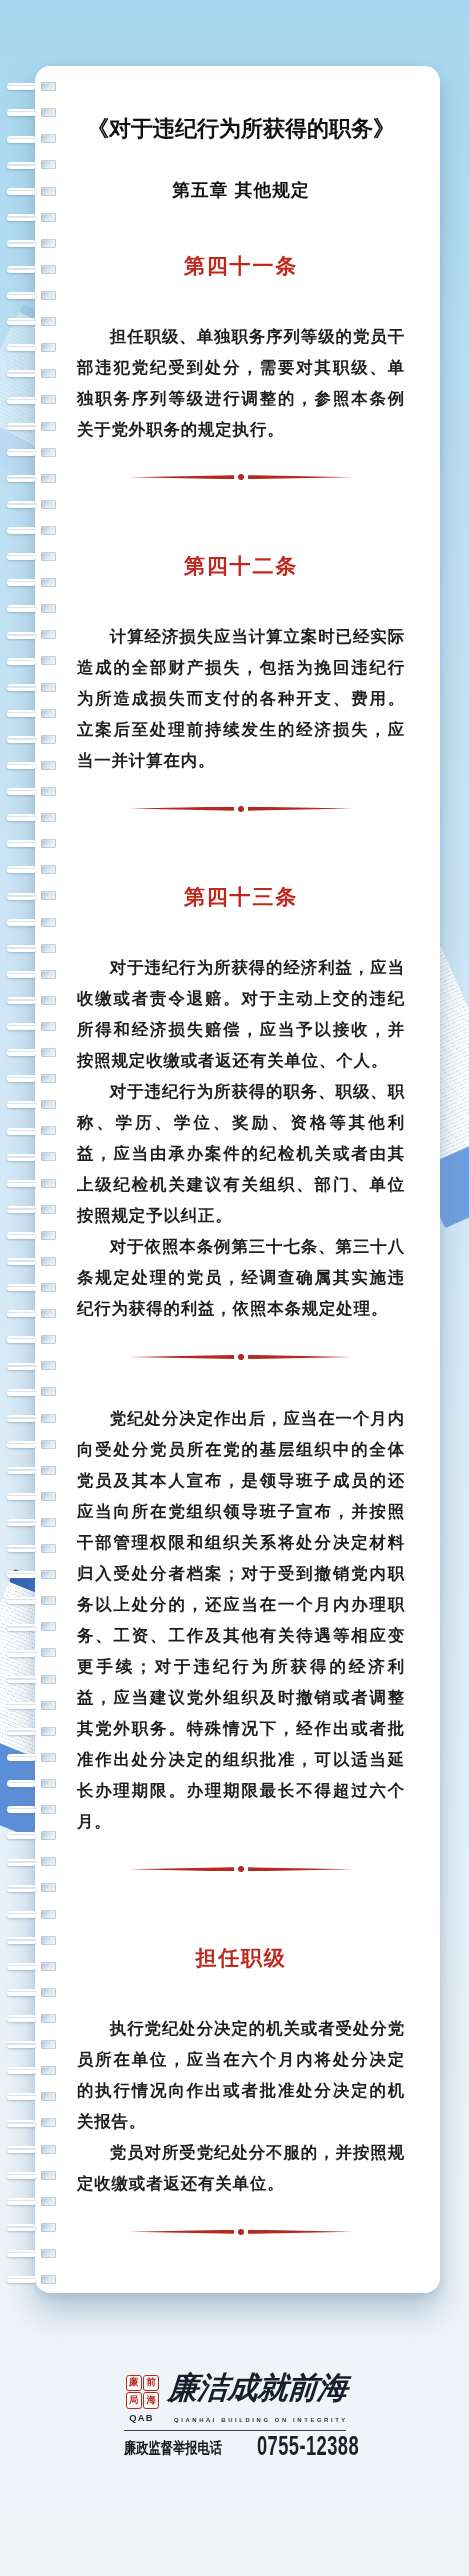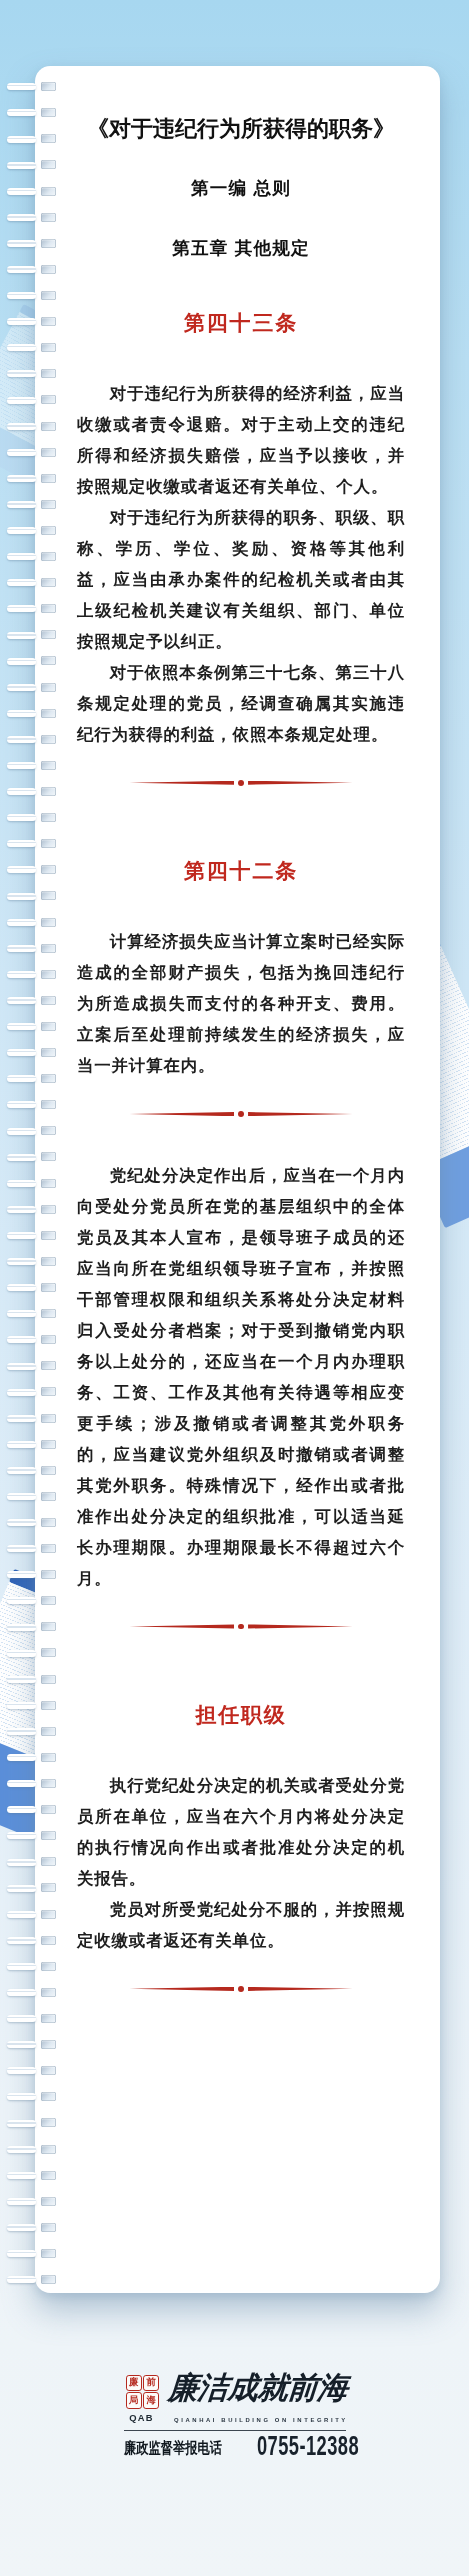--- a/index.html
+++ b/index.html
@@ -92,50 +92,60 @@
 <div class="deco" style="left:-56px;top:1578px;width:117px;height:352px;transform:rotate(22deg);">
   <div class="deco-inner">
     <div class="book-bar-dark" style="height:14px;background:#2f63b8;"></div>
     <div class="book-pages" style="height:153px;"></div>
     <div class="book-bar-mid" style="height:76px;background:#5b8fd9;"></div>
   </div>
 </div>
 
 <div class="card">
   <h1 class="page-title">《对于违纪行为所获得的职务》</h1>
-  <h2 class="part-title">第一编 总则</h2>
   <h2 class="chapter-title">第五章 其他规定</h2>
   <div id="articles">
+      <section class="article">
+        <h3 class="article-heading">第四十一条</h3>
+        <div class="article-body">
+          <p>担任职级、单独职务序列等级的党员干部违犯党纪受到处分，需要对其职级、单独职务序列等级进行调整的，参照本条例关于党外职务的规定执行。</p>
+        </div>
+        <div class="divider">
+          <span class="wing left"></span>
+          <span class="dot"></span>
+          <span class="wing right"></span>
+        </div>
+      </section>
+      <section class="article">
+        <h3 class="article-heading">第四十二条</h3>
+        <div class="article-body">
+          <p>计算经济损失应当计算立案时已经实际造成的全部财产损失，包括为挽回违纪行为所造成损失而支付的各种开支、费用。立案后至处理前持续发生的经济损失，应当一并计算在内。</p>
+        </div>
+        <div class="divider">
+          <span class="wing left"></span>
+          <span class="dot"></span>
+          <span class="wing right"></span>
+        </div>
+      </section>
       <section class="article">
         <h3 class="article-heading">第四十三条</h3>
         <div class="article-body">
           <p>对于违纪行为所获得的经济利益，应当收缴或者责令退赔。对于主动上交的违纪所得和经济损失赔偿，应当予以接收，并按照规定收缴或者返还有关单位、个人。</p>
           <p>对于违纪行为所获得的职务、职级、职称、学历、学位、奖励、资格等其他利益，应当由承办案件的纪检机关或者由其上级纪检机关建议有关组织、部门、单位按照规定予以纠正。</p>
           <p>对于依照本条例第三十七条、第三十八条规定处理的党员，经调查确属其实施违纪行为获得的利益，依照本条规定处理。</p>
         </div>
         <div class="divider">
           <span class="wing left"></span>
           <span class="dot"></span>
           <span class="wing right"></span>
         </div>
       </section>
       <section class="article">
-        <h3 class="article-heading">第四十二条</h3>
-        <div class="article-body">
-          <p>计算经济损失应当计算立案时已经实际造成的全部财产损失，包括为挽回违纪行为所造成损失而支付的各种开支、费用。立案后至处理前持续发生的经济损失，应当一并计算在内。</p>
-        </div>
-        <div class="divider">
-          <span class="wing left"></span>
-          <span class="dot"></span>
-          <span class="wing right"></span>
-        </div>
-      </section>
-      <section class="article">
-        <div class="article-body">
-          <p>党纪处分决定作出后，应当在一个月内向受处分党员所在党的基层组织中的全体党员及其本人宣布，是领导班子成员的还应当向所在党组织领导班子宣布，并按照干部管理权限和组织关系将处分决定材料归入受处分者档案；对于受到撤销党内职务以上处分的，还应当在一个月内办理职务、工资、工作及其他有关待遇等相应变更手续；涉及撤销或者调整其党外职务的，应当建议党外组织及时撤销或者调整其党外职务。特殊情况下，经作出或者批准作出处分决定的组织批准，可以适当延长办理期限。办理期限最长不得超过六个月。</p>
+        <div class="article-body">
+          <p>党纪处分决定作出后，应当在一个月内向受处分党员所在党的基层组织中的全体党员及其本人宣布，是领导班子成员的还应当向所在党组织领导班子宣布，并按照干部管理权限和组织关系将处分决定材料归入受处分者档案；对于受到撤销党内职务以上处分的，还应当在一个月内办理职务、工资、工作及其他有关待遇等相应变更手续；对于违纪行为所获得的经济利益，应当建议党外组织及时撤销或者调整其党外职务。特殊情况下，经作出或者批准作出处分决定的组织批准，可以适当延长办理期限。办理期限最长不得超过六个月。</p>
         </div>
         <div class="divider">
           <span class="wing left"></span>
           <span class="dot"></span>
           <span class="wing right"></span>
         </div>
       </section>
       <section class="article">
         <h3 class="article-heading">担任职级</h3>
         <div class="article-body">

